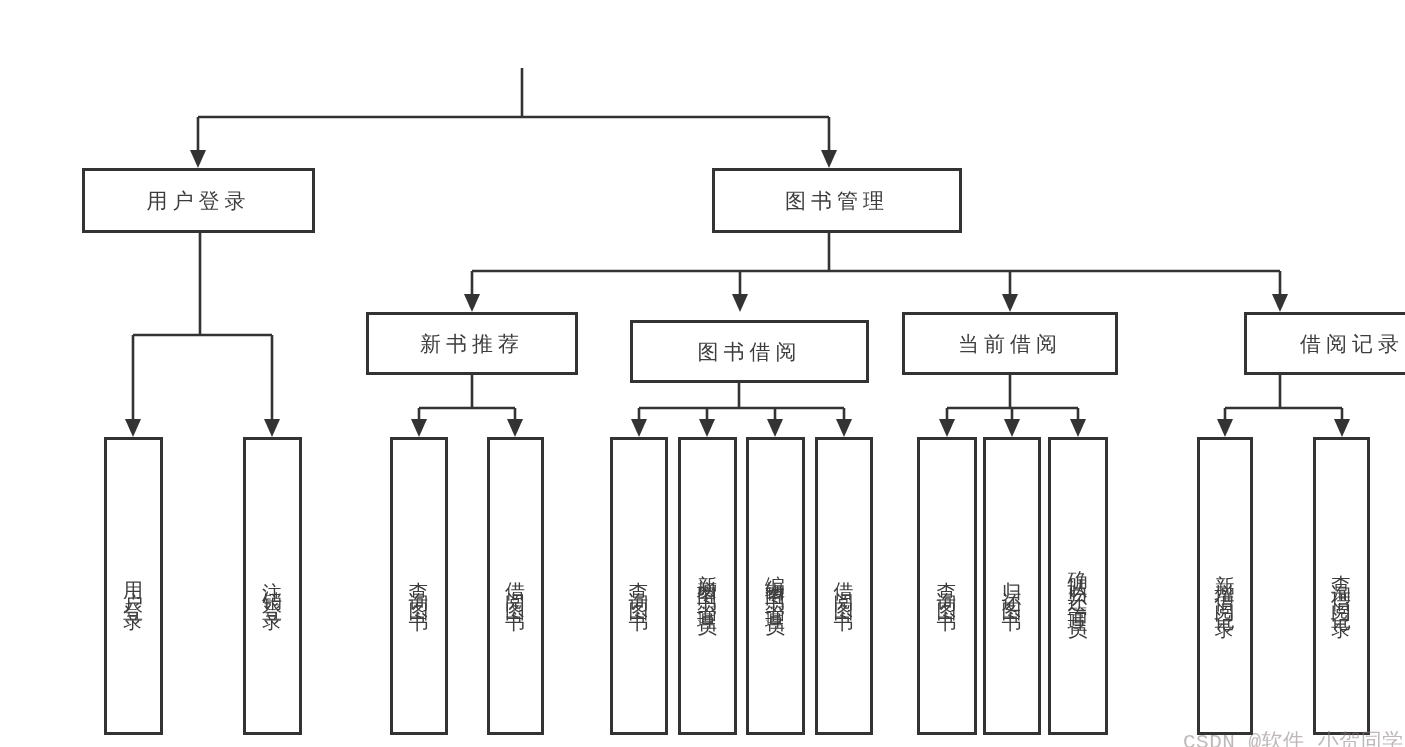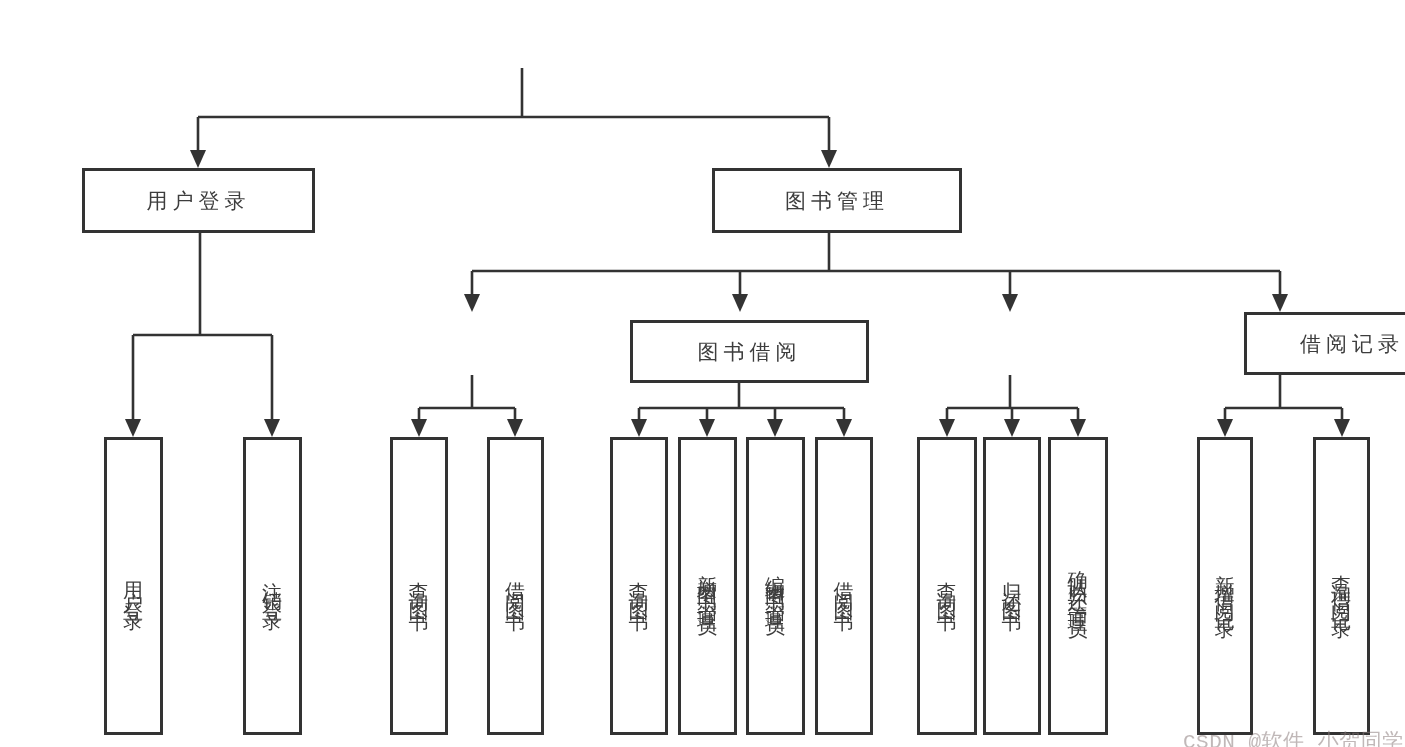--- a/index.html
+++ b/index.html
@@ -106,21 +106,23 @@
       <path d="M1280 375 V408 M1225 408 H1342 M1225 408 V420 M1342 408 V420"></path>
       <polygon points="1217,419 1233,419 1225,437" fill="#333333" stroke="none"></polygon>
       <polygon points="1334,419 1350,419 1342,437" fill="#333333" stroke="none"></polygon>
     </g>
   </svg>
 
 
   <div class="box" style="left:82px; top:168px; width:233px; height:65px;">用户登录</div>
   <div class="box" style="left:712px; top:168px; width:250px; height:65px;">图书管理</div>
 
+  <div class="box" style="left:366px; top:312px; width:212px; height:63px;">新书推荐</div>
   <div class="box" style="left:630px; top:320px; width:239px; height:63px;">图书借阅</div>
+  <div class="box" style="left:902px; top:312px; width:216px; height:63px;">当前借阅</div>
   <div class="box" style="left:1244px; top:312px; width:216px; height:63px;">借阅记录</div>
 
   <div class="vbox" style="left:104px; top:437px; width:59px; height:298px;">
     <span class="vtext">用户登录</span>
   </div>
   <div class="vbox" style="left:243px; top:437px; width:59px; height:298px;">
     <span class="vtext">注销登录</span>
   </div>
 
   <div class="vbox" style="left:390px; top:437px; width:58px; height:298px;">

